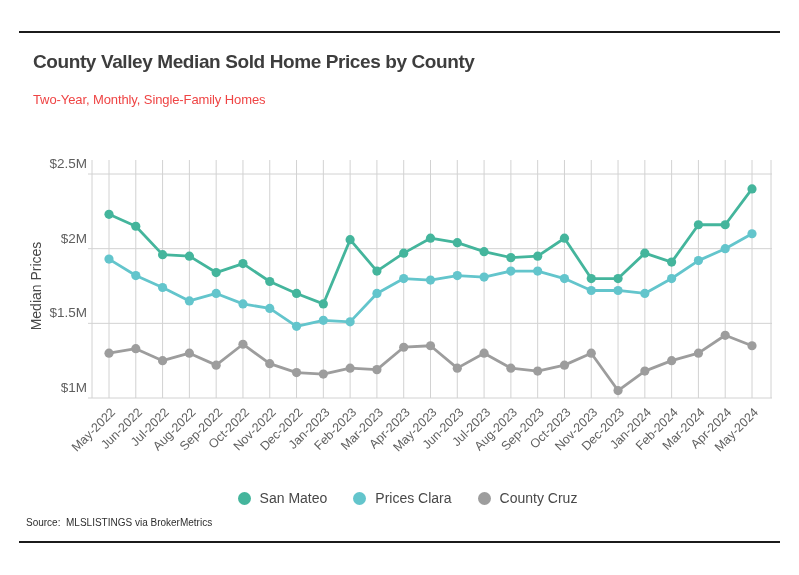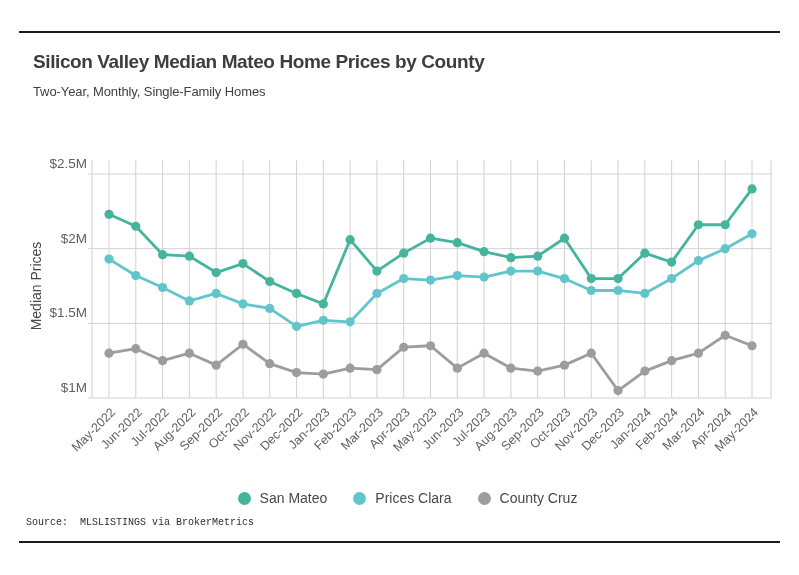--- a/index.html
+++ b/index.html
@@ -9,44 +9,44 @@
   }
   .rule{position:absolute;left:19px;width:761px;height:2px;background:#1b1b1b;}
   .rule.top{top:31px;}
   .rule.bottom{top:541px;}
   .title{
     position:absolute;left:33px;top:51px;
     font-size:19px;font-weight:bold;color:#3d3d3d;letter-spacing:-0.4px;
     white-space:nowrap;
   }
   .subtitle{
-    position:absolute;left:33px;top:84px;
-    font-size:13px;color:#404040;letter-spacing:-0.1px;white-space:nowrap;
+    position:absolute;left:33px;top:92px;
+    font-size:13px;color:#ef4444;letter-spacing:-0.1px;white-space:nowrap;
   }
   .chart-svg{position:absolute;left:0;top:130px;}
   .legend{
     position:absolute;top:490px;left:0;width:799px;
     display:flex;justify-content:center;align-items:center;gap:26px;padding-left:8px;
   }
   .legend-item{display:flex;align-items:center;gap:9px;}
   .legend-dot{width:13px;height:13px;border-radius:50%;}
   .legend-label{font-size:14px;color:#484848;}
   .source{
     position:absolute;left:26px;top:517px;
-    font-size:10px;color:#2e2e2e;white-space:pre;font-family:Liberation Mono, monospace;
+    font-size:10px;color:#2e2e2e;white-space:pre;
   }
 </style>
 </head>
 <body>
 
 <div class="page">
 
   <div class="rule top"></div>
 
-  <div class="title">Silicon Valley Median Mateo Home Prices by County</div>
+  <div class="title">County Valley Median Sold Home Prices by County</div>
   <div class="subtitle">Two-Year, Monthly, Single-Family Homes</div>
 
   <svg id="chart-svg" class="chart-svg" width="799" height="350" viewBox="0 0 799 350">
     <g id="grid-layer">
         <line x1="92" y1="30" x2="92" y2="268" stroke="#d2d2d2" stroke-width="1"></line>
         <line x1="109" y1="30" x2="109" y2="268" stroke="#d2d2d2" stroke-width="1"></line>
         <line x1="135.79166666666666" y1="30" x2="135.79166666666666" y2="268" stroke="#d2d2d2" stroke-width="1"></line>
         <line x1="162.58333333333334" y1="30" x2="162.58333333333334" y2="268" stroke="#d2d2d2" stroke-width="1"></line>
         <line x1="189.375" y1="30" x2="189.375" y2="268" stroke="#d2d2d2" stroke-width="1"></line>
         <line x1="216.16666666666669" y1="30" x2="216.16666666666669" y2="268" stroke="#d2d2d2" stroke-width="1"></line>

